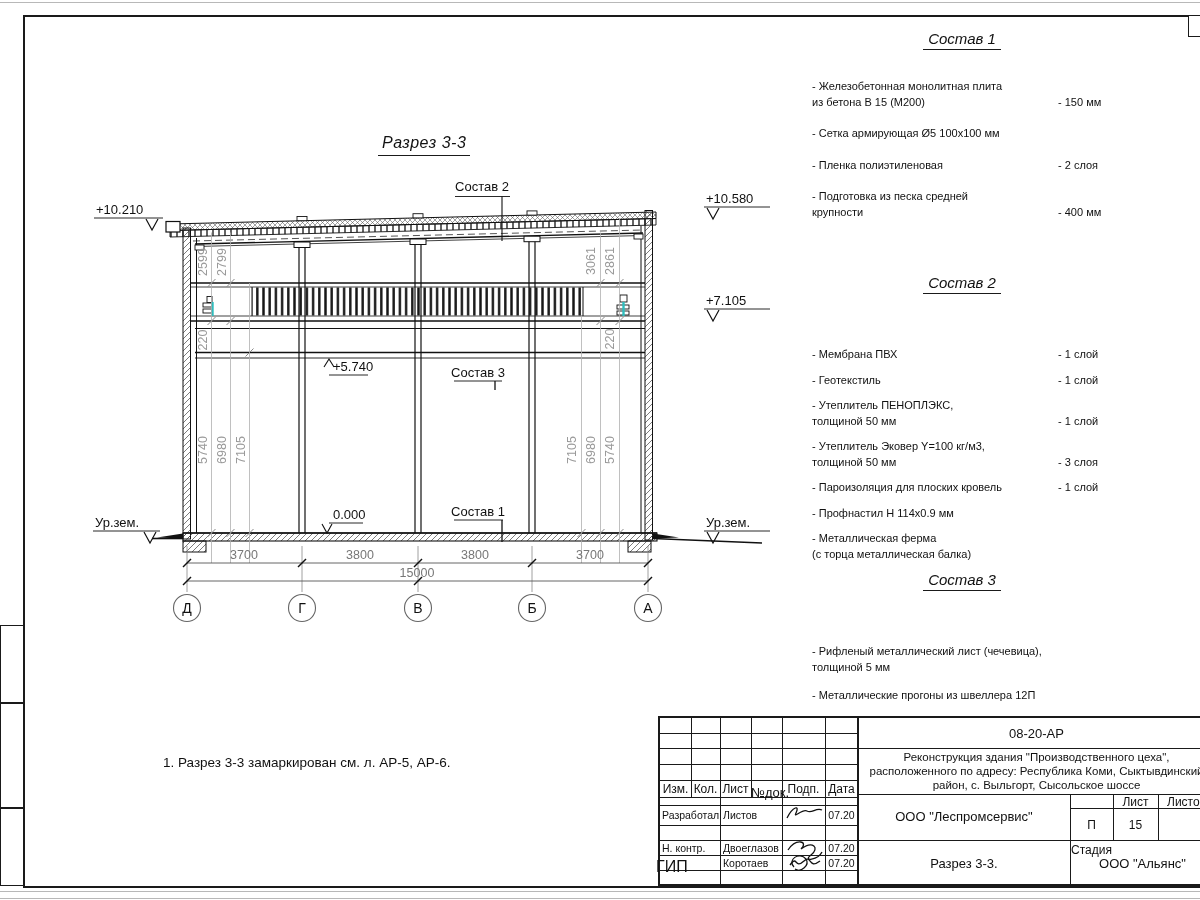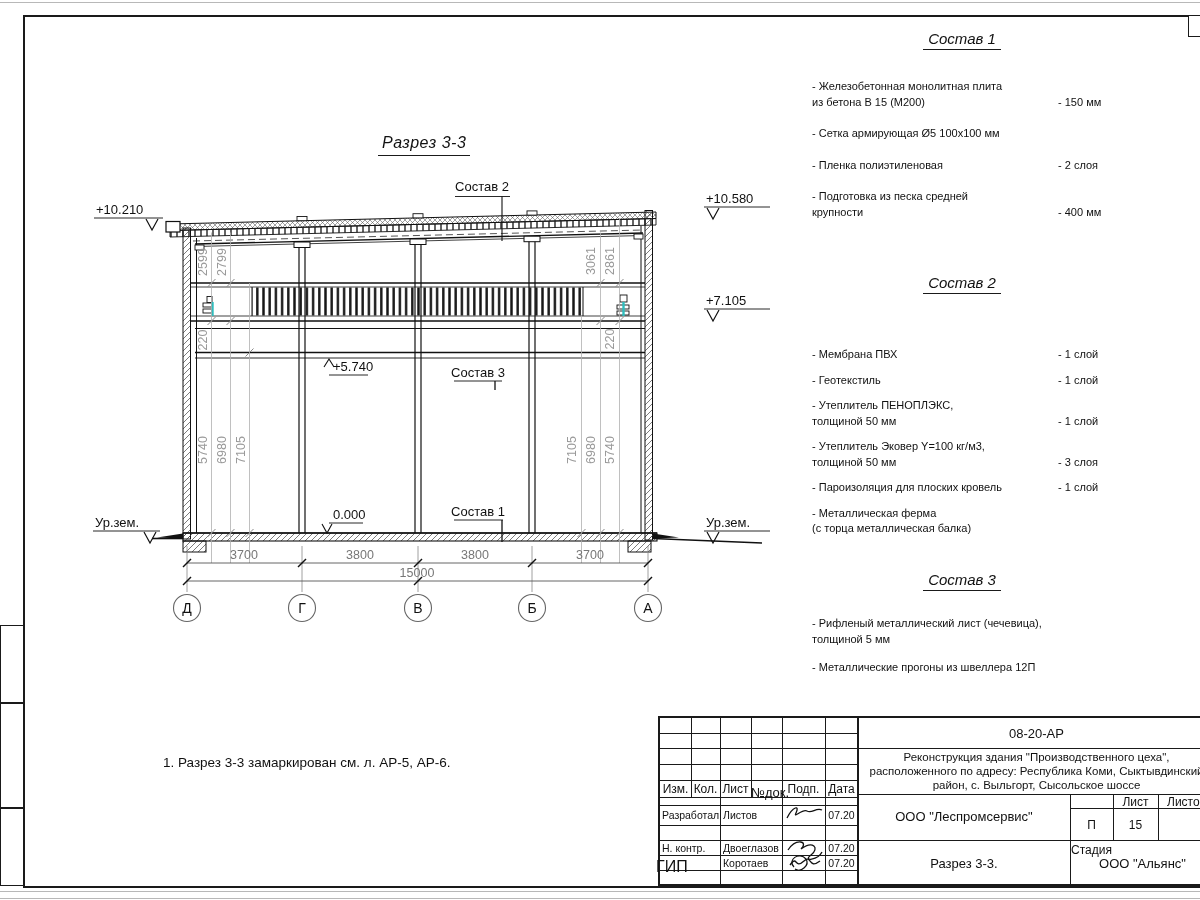--- a/index.html
+++ b/index.html
@@ -326,30 +326,34 @@
     <div class="item">
         <div class="iname">- Утеплитель Эковер Y=100 кг/м3,
 толщиной 50 мм</div>
         <div class="ival">- 3 слоя</div>
       </div>
     <div class="item">
         <div class="iname">- Пароизоляция для плоских кровель</div>
         <div class="ival">- 1 слой</div>
       </div>
     <div class="item">
+        <div class="iname">- Профнастил Н 114х0.9 мм</div>
+        <div class="ival"></div>
+      </div>
+    <div class="item">
         <div class="iname">- Металлическая ферма
 (с торца металлическая балка)</div>
         <div class="ival"></div>
       </div>
   </div>
 </div>
 
 <div class="panel-sec" style="top:571px;width:320px;">
   <h3 class="comp-title" style="width:300px;"><span>Состав 3</span></h3>
-  <div class="items m12" style="margin-top:28px;">
+  <div class="items m12" style="margin-top:56px;">
     <div class="item" style="padding-right:0;">
         <div class="iname">- Рифленый металлический лист (чечевица),
 толщиной 5 мм</div>
       </div>
     <div class="item" style="padding-right:0;">
         <div class="iname">- Металлические прогоны из швеллера 12П</div>
       </div>
   </div>
 </div>
 

